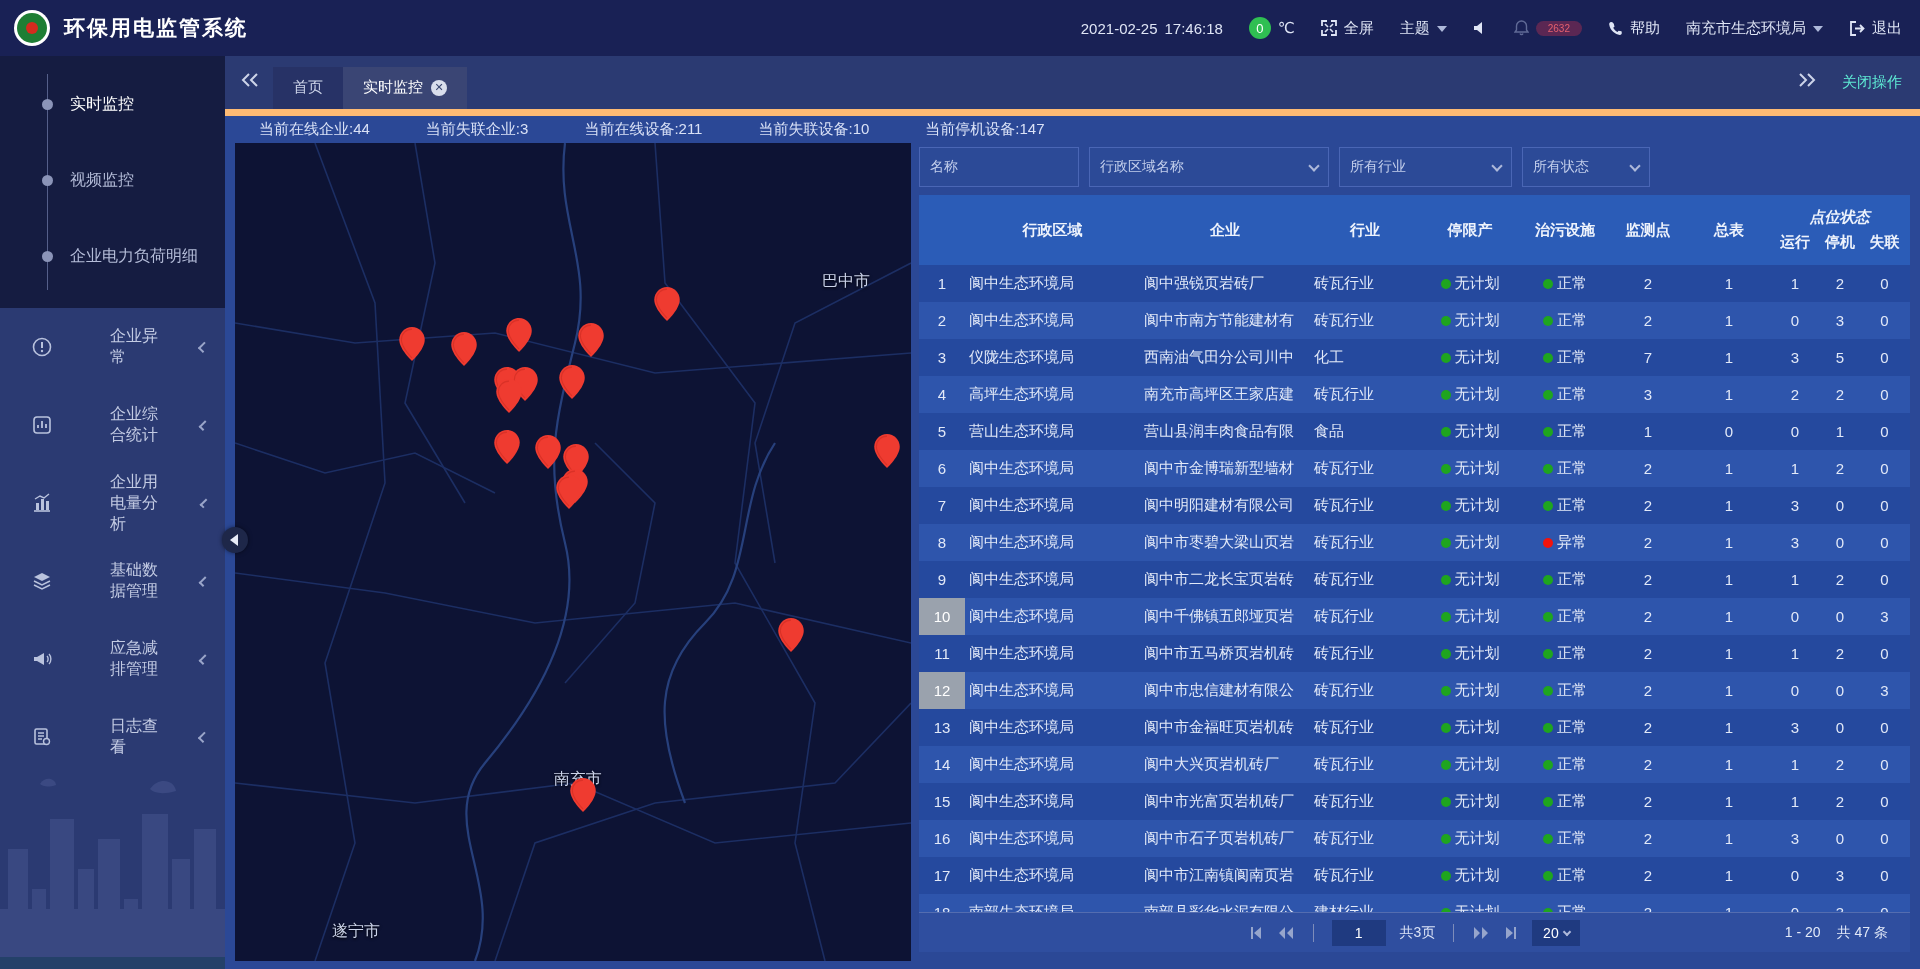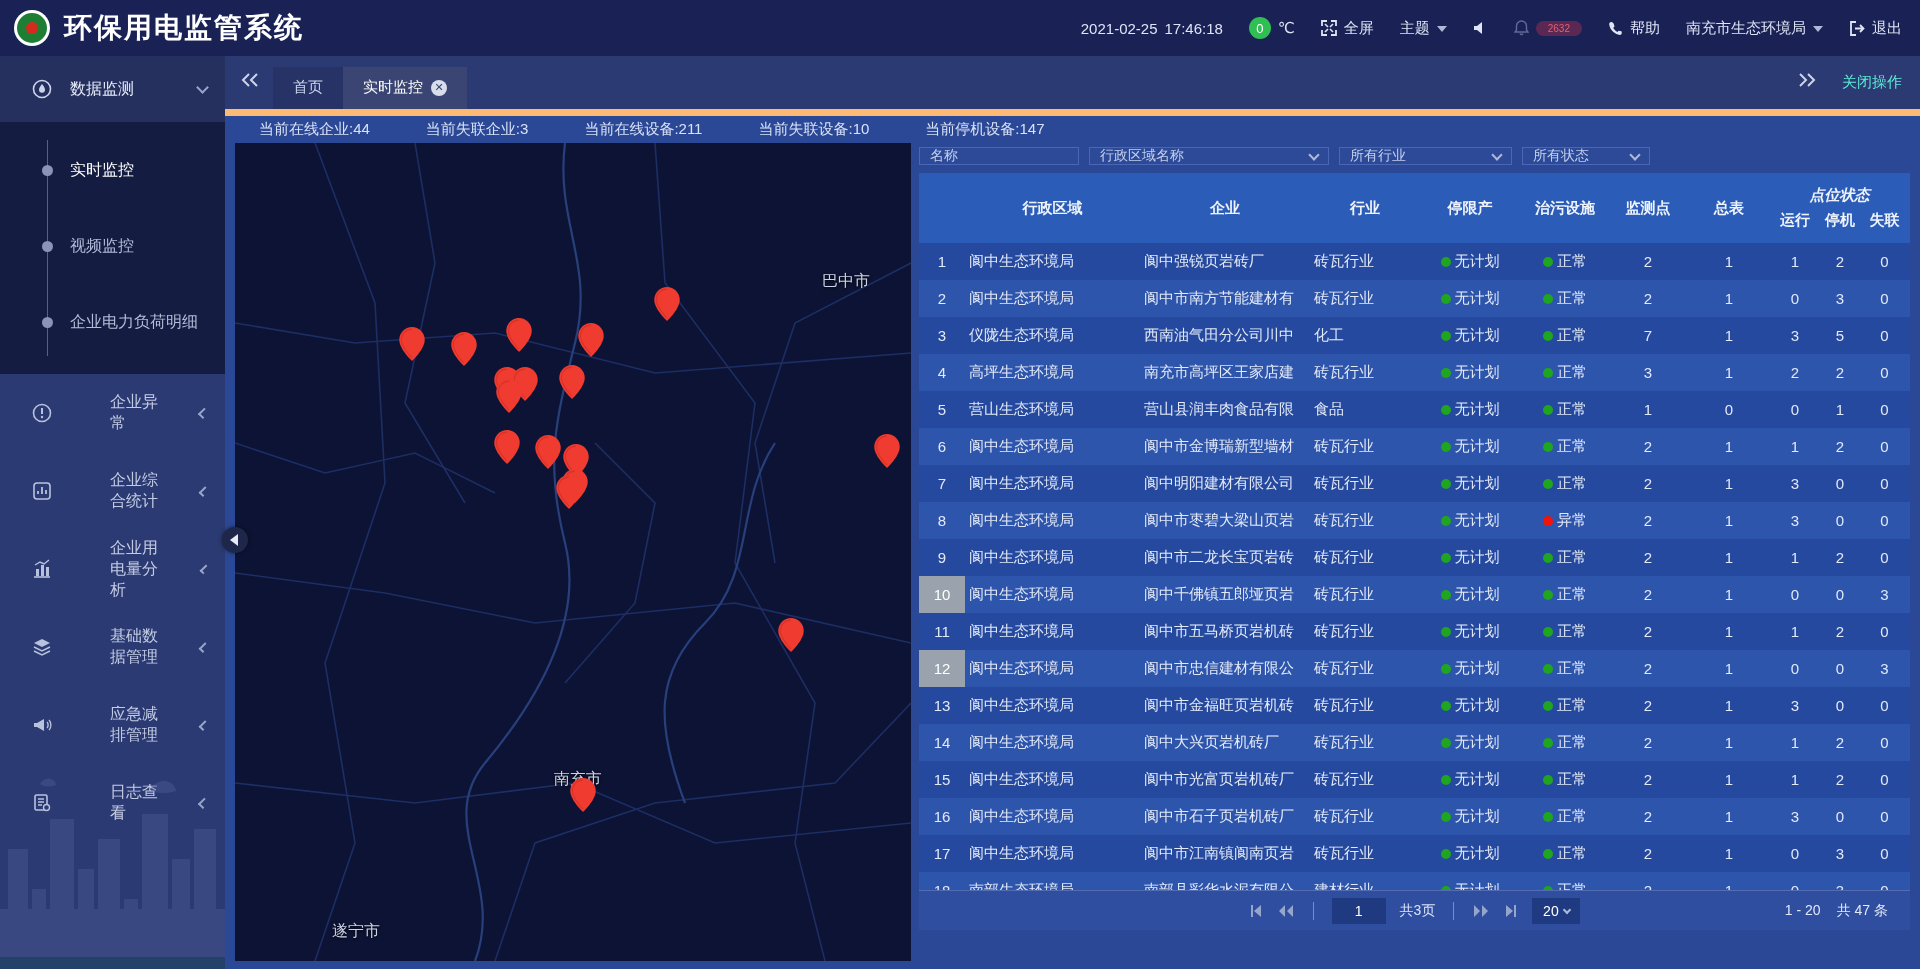--- a/index.html
+++ b/index.html
@@ -4,21 +4,21 @@
 <style>
   * { margin:0; padding:0; box-sizing:border-box; }
   html,body { width:1920px; height:969px; overflow:hidden; }
   body { font-family:"Liberation Sans","DejaVu Sans",sans-serif; background:#2b4896; color:#e2e9f8; }
 
   
   .top-header { height:56px; background:#192155; display:flex; align-items:center; padding:0 18px 0 14px; }
   .logo { width:36px; height:36px; border-radius:50%; background:#fff; display:flex; align-items:center; justify-content:center; flex:none; }
   .logo-inner { width:30px; height:30px; border-radius:50%; background:#1e7e34; display:flex; align-items:center; justify-content:center; }
   .logo-core { width:12px; height:12px; border-radius:50%; background:#d42b1e; }
-  .app-title { font-size:28px; font-weight:bold; color:#ffffff; letter-spacing:2px; margin-left:14px; }
+  .app-title { font-size:21px; font-weight:bold; color:#ffffff; letter-spacing:2px; margin-left:14px; }
   .header-right { margin-left:auto; display:flex; align-items:center; gap:26px; font-size:15px; color:#dfe5f5; }
   .header-item { display:flex; align-items:center; gap:7px; white-space:nowrap; }
   .datetime { display:flex; }
   .temp-circle { width:22px; height:22px; border-radius:50%; background:#2fbf52; color:#fff; font-size:13px; display:flex; align-items:center; justify-content:center; }
   .caret-down { width:0; height:0; border-left:5px solid transparent; border-right:5px solid transparent; border-top:6px solid #aeb9da; margin-top:2px; }
   .notif-pill { background:rgba(190,50,80,.40); color:#e4606e; font-size:10px; padding:2px 12px; border-radius:11px; }
   .icon-svg { display:block; }
 
   
   .app-body { display:flex; height:913px; }
@@ -63,21 +63,21 @@
   .map-panel { width:676px; height:818px; flex:none; background:#0d1334; position:relative; }
   .map-roads { position:absolute; inset:0; }
   .map-label { position:absolute; font-size:16px; color:#ccd4ea; text-shadow:0 1px 3px #000; transform:translate(-50%,-50%); white-space:nowrap; }
   .pin { position:absolute; width:26px; height:34px; transform:translate(-50%,-100%); }
   .collapse-handle { position:absolute; left:-13px; top:47%; width:26px; height:26px; border-radius:50%; background:#1e2749; display:flex; align-items:center; justify-content:center; cursor:pointer; z-index:5; box-shadow:0 0 4px rgba(0,0,0,.5); }
   .collapse-handle .tri { width:0; height:0; border-top:6px solid transparent; border-bottom:6px solid transparent; border-right:8px solid #e8ecf7; margin-right:2px; }
 
   
   .right-panel { flex:1; margin-left:8px; display:flex; flex-direction:column; }
   .filters { margin-top:4px; display:flex; gap:10px; }
-  .filter-box { height:18px; background:#2c4a97; border:1px solid #4a66b5; display:flex; align-items:center; padding:0 10px; font-size:14px; color:#c3cfec; }
+  .filter-box { height:40px; background:#2c4a97; border:1px solid #4a66b5; display:flex; align-items:center; padding:0 10px; font-size:14px; color:#c3cfec; }
   .filter-box .caret { margin-left:auto; width:8px; height:8px; border-left:2px solid #aeb9da; border-bottom:2px solid #aeb9da; transform:rotate(-45deg); margin-top:-3px; }
   .f-name { width:160px; }
   .f-region { width:240px; }
   .f-industry { width:173px; }
   .f-status { width:128px; }
 
   
   .grid-cols { display:grid; grid-template-columns:46px 175px 170px 110px 100px 90px 76px 86px 46px 44px 45px; }
   .table-wrap { margin-top:8px; }
   .thead { background:#2b5cb7; height:70px; font-weight:bold; color:#eef3fc; font-size:15px; }
@@ -164,28 +164,20 @@
         <path d="M6 7.5h8M11 4l3.5 3.5L11 11" fill="none" stroke="#dfe5f5" stroke-width="1.8"></path>
       </svg>
       <span>退出</span>
     </div>
   </div>
 </header>
 
 <div class="app-body">
 
   <aside class="sidebar">
-    <div class="menu-parent open">
-      <svg class="mi" viewBox="0 0 20 20">
-        <circle cx="10" cy="10" r="8.5" fill="none" stroke="#cdd5ec" stroke-width="1.6"></circle>
-        <path d="M10 5c-2 2.6-3 4.2-3 5.7a3 3 0 0 0 6 0C13 9.2 12 7.6 10 5z" fill="#cdd5ec"></path>
-      </svg>
-      <span>数据监测</span>
-      <span class="chev chev-down"></span>
-    </div>
     <div class="submenu">
       <div class="submenu-line"></div>
       <div class="submenu-item active">
         <span class="submenu-dot"></span>
         <span>实时监控</span>
       </div>
       <div class="submenu-item">
         <span class="submenu-dot"></span>
         <span>视频监控</span>
       </div>

